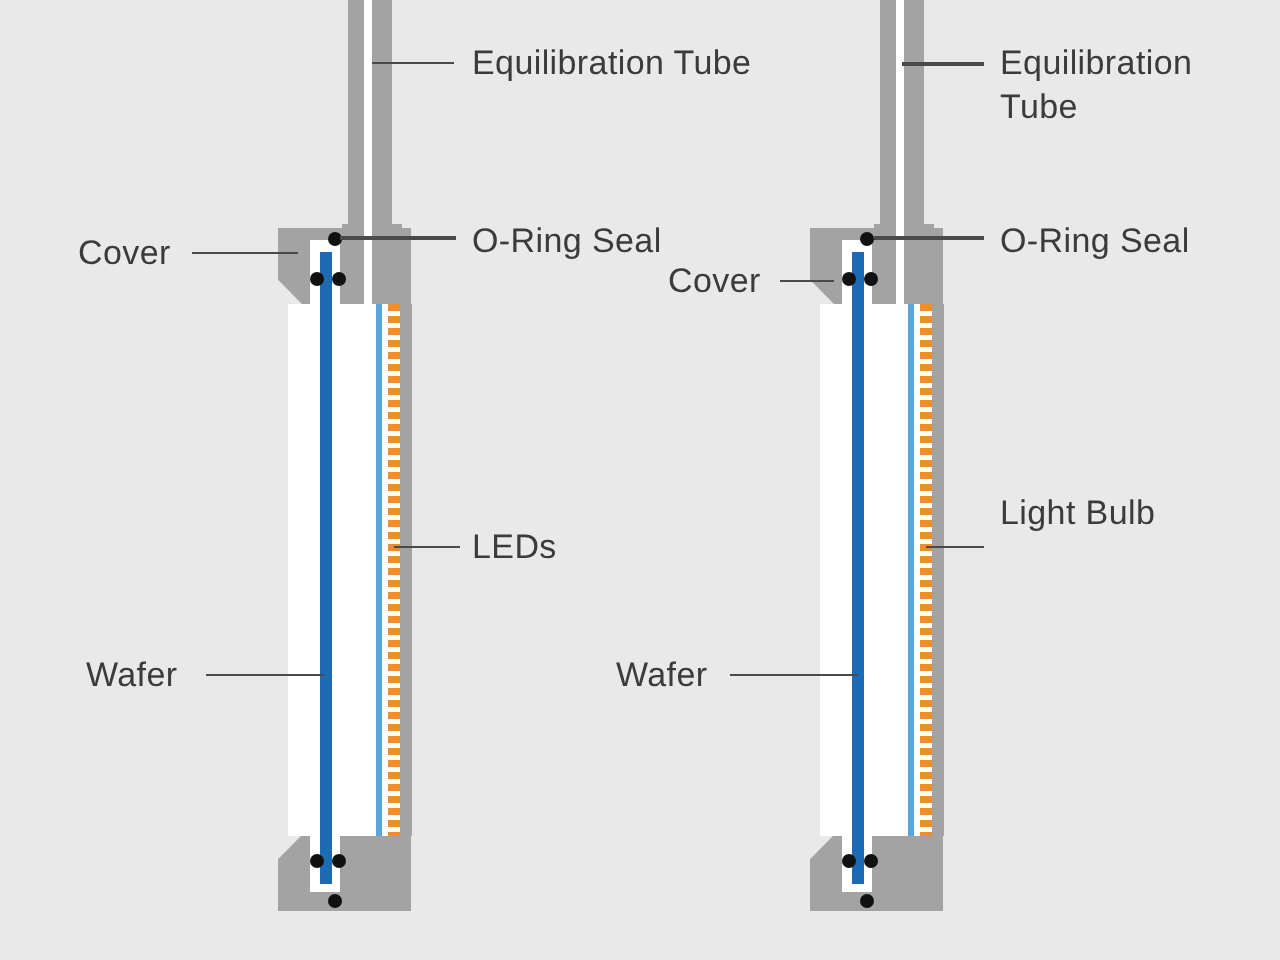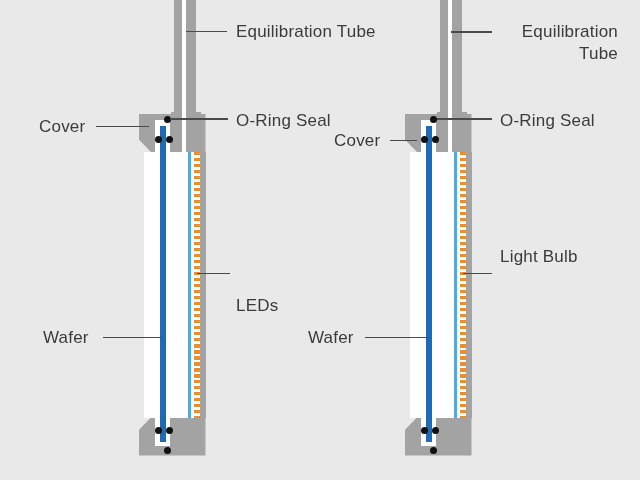--- a/index.html
+++ b/index.html
@@ -2,21 +2,21 @@
 <html style="--bg: #e9e9e9; --gray: #a3a3a3; --white: #ffffff; --wafer: #1d6bb5; --glass: #58a6dc; --orange: #ef8d2a; --oring: #111111; --leader: #4a4a4a; --text: #3b3b3b;"><head>
 <meta charset="utf-8">
 <style>
   :root{
     --bg:#e9e9e9; --gray:#a3a3a3; --white:#ffffff; --wafer:#1d6bb5;
     --glass:#58a6dc; --orange:#ef8d2a; --oring:#111111; --leader:#4a4a4a; --text:#3b3b3b;
   }
   html,body{margin:0;padding:0;}
   body{width:640px;height:480px;background:var(--bg);overflow:hidden;
        font-family:"Liberation Sans", sans-serif;}
-  .stage{position:relative;width:640px;height:396px;background:var(--bg);text-align:right;}
+  .stage{position:relative;width:640px;height:396px;background:var(--bg);}
   .abs{position:absolute;}
   .gray{background:var(--gray);}
   .white{background:var(--white);}
   .wafer{background:var(--wafer);}
   .glass{background:var(--glass);}
   .dashed{background:repeating-linear-gradient(to bottom, var(--orange) 0 3.5px, #ffffff 3.5px 6px);}
   .dot{width:7px;height:7px;border-radius:50%;background:var(--oring);position:absolute;}
   .leader{height:1.5px;background:var(--leader);position:absolute;}
   .label{position:absolute;color:var(--text);font-size:17px;line-height:22px;
          letter-spacing:0.2px;white-space:nowrap;}
@@ -60,21 +60,21 @@
     <div class="leader" style="left:186px;top:30.7px;width:41px;"></div>
     <div class="leader" style="left:170px;top:118.3px;width:58px;"></div>
     <div class="leader" style="left:96px;top:125.8px;width:52.5px;"></div>
     <div class="leader" style="left:103px;top:336.8px;width:59px;"></div>
     <div class="leader" style="left:197px;top:272.5px;width:32.5px;"></div>
 
     <div class="label" style="left:236px;top:21px;">Equilibration Tube</div>
     <div class="label" style="left:236px;top:110px;">O-Ring Seal</div>
     <div class="label" style="left:39px;top:116px;">Cover</div>
     <div class="label" style="left:43px;top:327px;">Wafer</div>
-    <div class="label" style="left:236px;top:263px;margin-top:32px;">LEDs</div>
+    <div class="label" style="left:236px;top:263px;">LEDs</div>
   </div>
 
   <div>
 
     <div class="abs gray" style="left:440px;top:0;width:22px;height:115px;"></div>
     <div class="abs gray" style="left:437px;top:112px;width:30px;height:39px;"></div>
 
     <div class="abs gray cover-shape" style="left:405px;top:114px;width:66.5px;height:38px;"></div>
 
     <div class="abs white" style="left:410px;top:152px;width:55.5px;height:265.5px;"></div>

